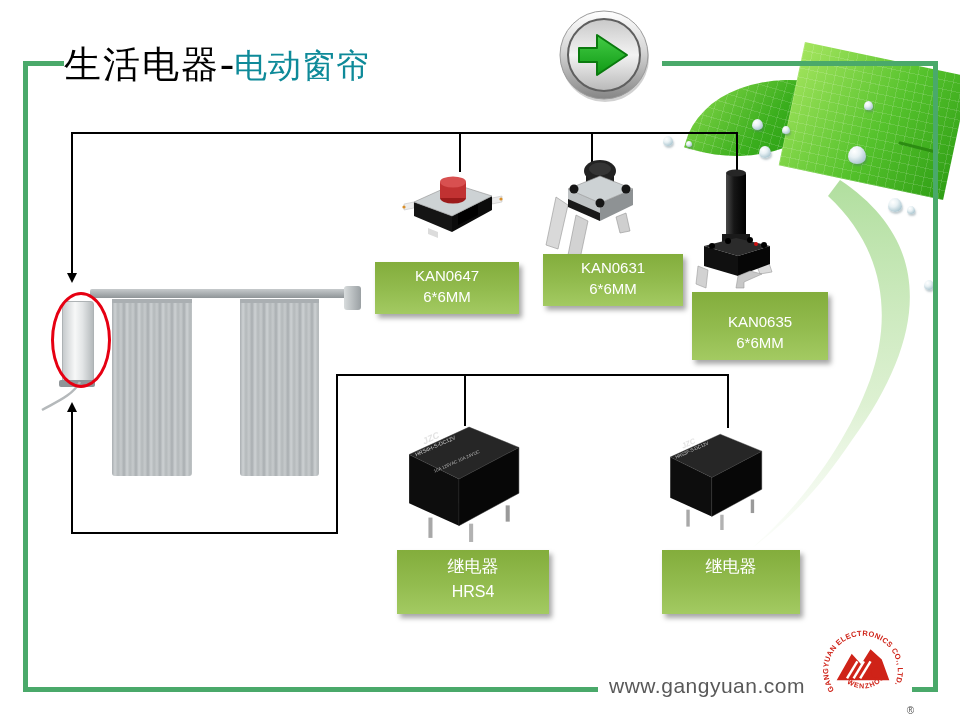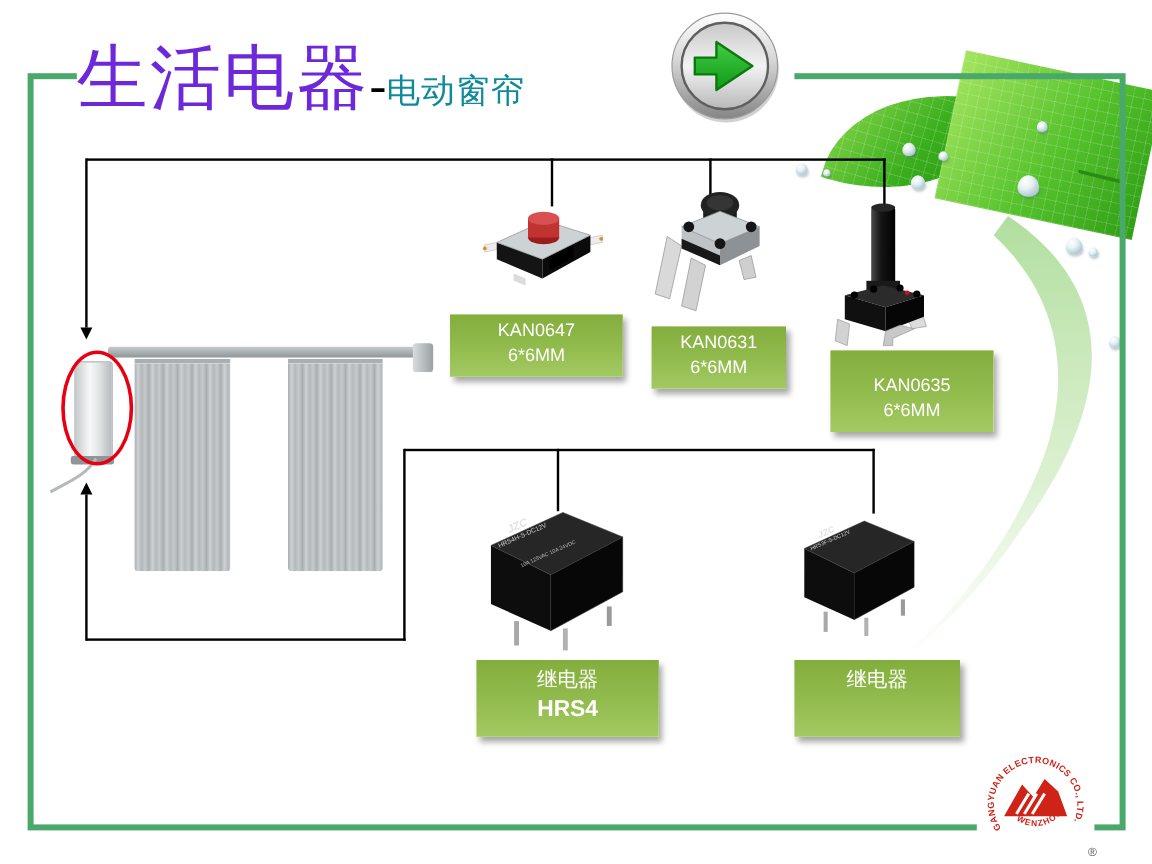--- a/index.html
+++ b/index.html
@@ -12,23 +12,23 @@
 
   
   .hline,.vline{background:#000;}
   .hline{height:2px;} .vline{width:2px;}
   .arr-down{width:0;height:0;border-left:5px solid transparent;border-right:5px solid transparent;border-top:10px solid #000;}
   .arr-up{width:0;height:0;border-left:5px solid transparent;border-right:5px solid transparent;border-bottom:10px solid #000;}
 
   
   #titlebox{left:64px;top:30px;width:500px;height:70px;background:#fff;white-space:nowrap;
     font-family:"Liberation Serif","DejaVu Serif",serif;z-index:6;}
-  #titlebox .t-main{font-size:59px;color:#6d28d9;letter-spacing:2px;line-height:70px;}
+  #titlebox .t-main{font-size:37px;color:#000000;letter-spacing:2px;line-height:70px;}
   #titlebox .t-dash{font-size:42px;color:#000;}
-  #titlebox .t-sub{font-size:28px;color:#0e8a99;letter-spacing:1px;}
+  #titlebox .t-sub{font-size:33px;color:#0e8a99;letter-spacing:1px;}
 
   
   #navbox{left:550px;top:4px;width:112px;height:108px;background:#fff;z-index:6;cursor:pointer;}
 
   
   .leaf{border-radius:95% 0 95% 0;
     background-image:
       repeating-linear-gradient(0deg,rgba(255,255,255,.13) 0 1px,transparent 1px 9px),
       repeating-linear-gradient(90deg,rgba(255,255,255,.13) 0 1px,transparent 1px 9px),
       linear-gradient(115deg,#8fdc4f 0%,#3aae1d 55%,#1f930e 100%);}
@@ -40,21 +40,21 @@
     background:radial-gradient(circle at 35% 30%,#ffffff 0%,#e8f1f4 35%,#b5cdd6 70%,#8fb0bd 100%);
     box-shadow:1px 2px 2px rgba(80,110,120,.35);}
   .stem{height:3px;background:#2c8c12;border-radius:2px;}
 
   
   .glabel{background:linear-gradient(180deg,#83ad3c 0%,#93bc4f 55%,#a3ca62 100%);
     box-shadow:3px 4px 5px rgba(0,0,0,.35);color:#fff;text-align:center;z-index:4;}
   .glabel .l1{font-size:15px;line-height:22px;display:block;}
   .glabel .l2{font-size:15px;line-height:20px;display:block;}
   .rlabel .l1{font-family:"Liberation Serif","DejaVu Serif",serif;font-size:17px;line-height:26px;display:block;}
-  .rlabel .l2{font-size:19px;font-weight:bold;line-height:24px;display:block;}
+  .rlabel .l2{font-size:16px;font-weight:normal;line-height:24px;display:block;}
 
   
   #rail{left:90px;top:289px;width:258px;height:9px;background:linear-gradient(180deg,#c6cacc,#8f9598);border-radius:2px;}
   #rail-cap{left:344px;top:286px;width:17px;height:24px;background:linear-gradient(90deg,#d8dcdd,#9aa0a3);border-radius:3px;}
   #motor{left:62px;top:301px;width:30px;height:82px;border:1px solid #aeb3b5;border-radius:3px;
     background:linear-gradient(90deg,#c7cbcd 0%,#f7f8f8 40%,#e2e5e6 65%,#b5babc 100%);}
   #motor-cap{left:59px;top:380px;width:36px;height:7px;background:#8f9598;border-radius:2px;}
   .panel{top:299px;height:173px;border-top:4px solid #aaafb2;border-radius:0 0 3px 3px;
     background:repeating-linear-gradient(90deg,#a9aeb1 0px,#cdd1d3 3px,#b4b9bb 6px,#c6cacc 9px,#a9aeb1 12px);}
   #ellipse-annot{left:51px;top:292px;width:54px;height:90px;border:3px solid #e60012;border-radius:50%;z-index:5;}
@@ -198,21 +198,21 @@
       <circle cx="58" cy="72" r="3" fill="#000"></circle>
       <circle cx="72" cy="77" r="3" fill="#000"></circle>
     <circle cx="64" cy="76" r="2" fill="#cc1111"></circle>
     <polygon points="46,108 58,103 70,106 52,114 52,120 44,120" fill="#c8c8c8" stroke="#9a9a9a" stroke-width="0.6"></polygon>
   </svg>
 
   <div class="abs glabel" style="left:375px;top:262px;width:144px;height:49px;padding-top:3px;">
     <span class="l1">KAN0647</span>
     <span class="l2">6*6MM</span>
   </div>
-  <div class="abs glabel" style="left:543px;top:272px;width:112px;height:49px;padding-top:3px;text-align:center;">
+  <div class="abs glabel" style="left:543px;top:254px;width:140px;height:49px;padding-top:3px;text-align:center;">
     <span class="l1">KAN0631</span>
     <span class="l2">6*6MM</span>
   </div>
   <div class="abs glabel" style="left:692px;top:292px;width:136px;height:49px;padding-top:19px;">
     <span class="l1">KAN0635</span>
     <span class="l2">6*6MM</span>
   </div>
 
   <div>
     <div id="rail" class="abs" style="z-index:4;"></div>
@@ -251,20 +251,23 @@
   </svg>
 
   <div class="abs glabel rlabel" style="left:397px;top:550px;width:152px;height:60px;padding-top:4px;">
     <span class="l1">继电器</span>
     <span class="l2">HRS4</span>
   </div>
   <div class="abs glabel rlabel" style="left:662px;top:550px;width:138px;height:60px;padding-top:4px;">
     <span class="l1">继电器</span>
   </div>
 
+  <div id="footerbox" class="abs">
+    <span>www.gangyuan.com</span>
+  </div>
 
   <div id="logobox" class="abs">
     <svg width="94" height="94" viewBox="0 0 100 100" style="margin:2px;">
       <defs>
         <path id="arcTop" d="M 22,78 A 37,37 0 1 1 78,78"></path>
         <path id="arcBot" d="M 26,60 A 29,29 0 0 0 74,60"></path>
       </defs>
       <text font-size="8" font-weight="bold" fill="#cf2318" letter-spacing="0.3">
         <textPath href="#arcTop" startOffset="4">GANGYUAN ELECTRONICS CO., LTD.</textPath>
       </text>

